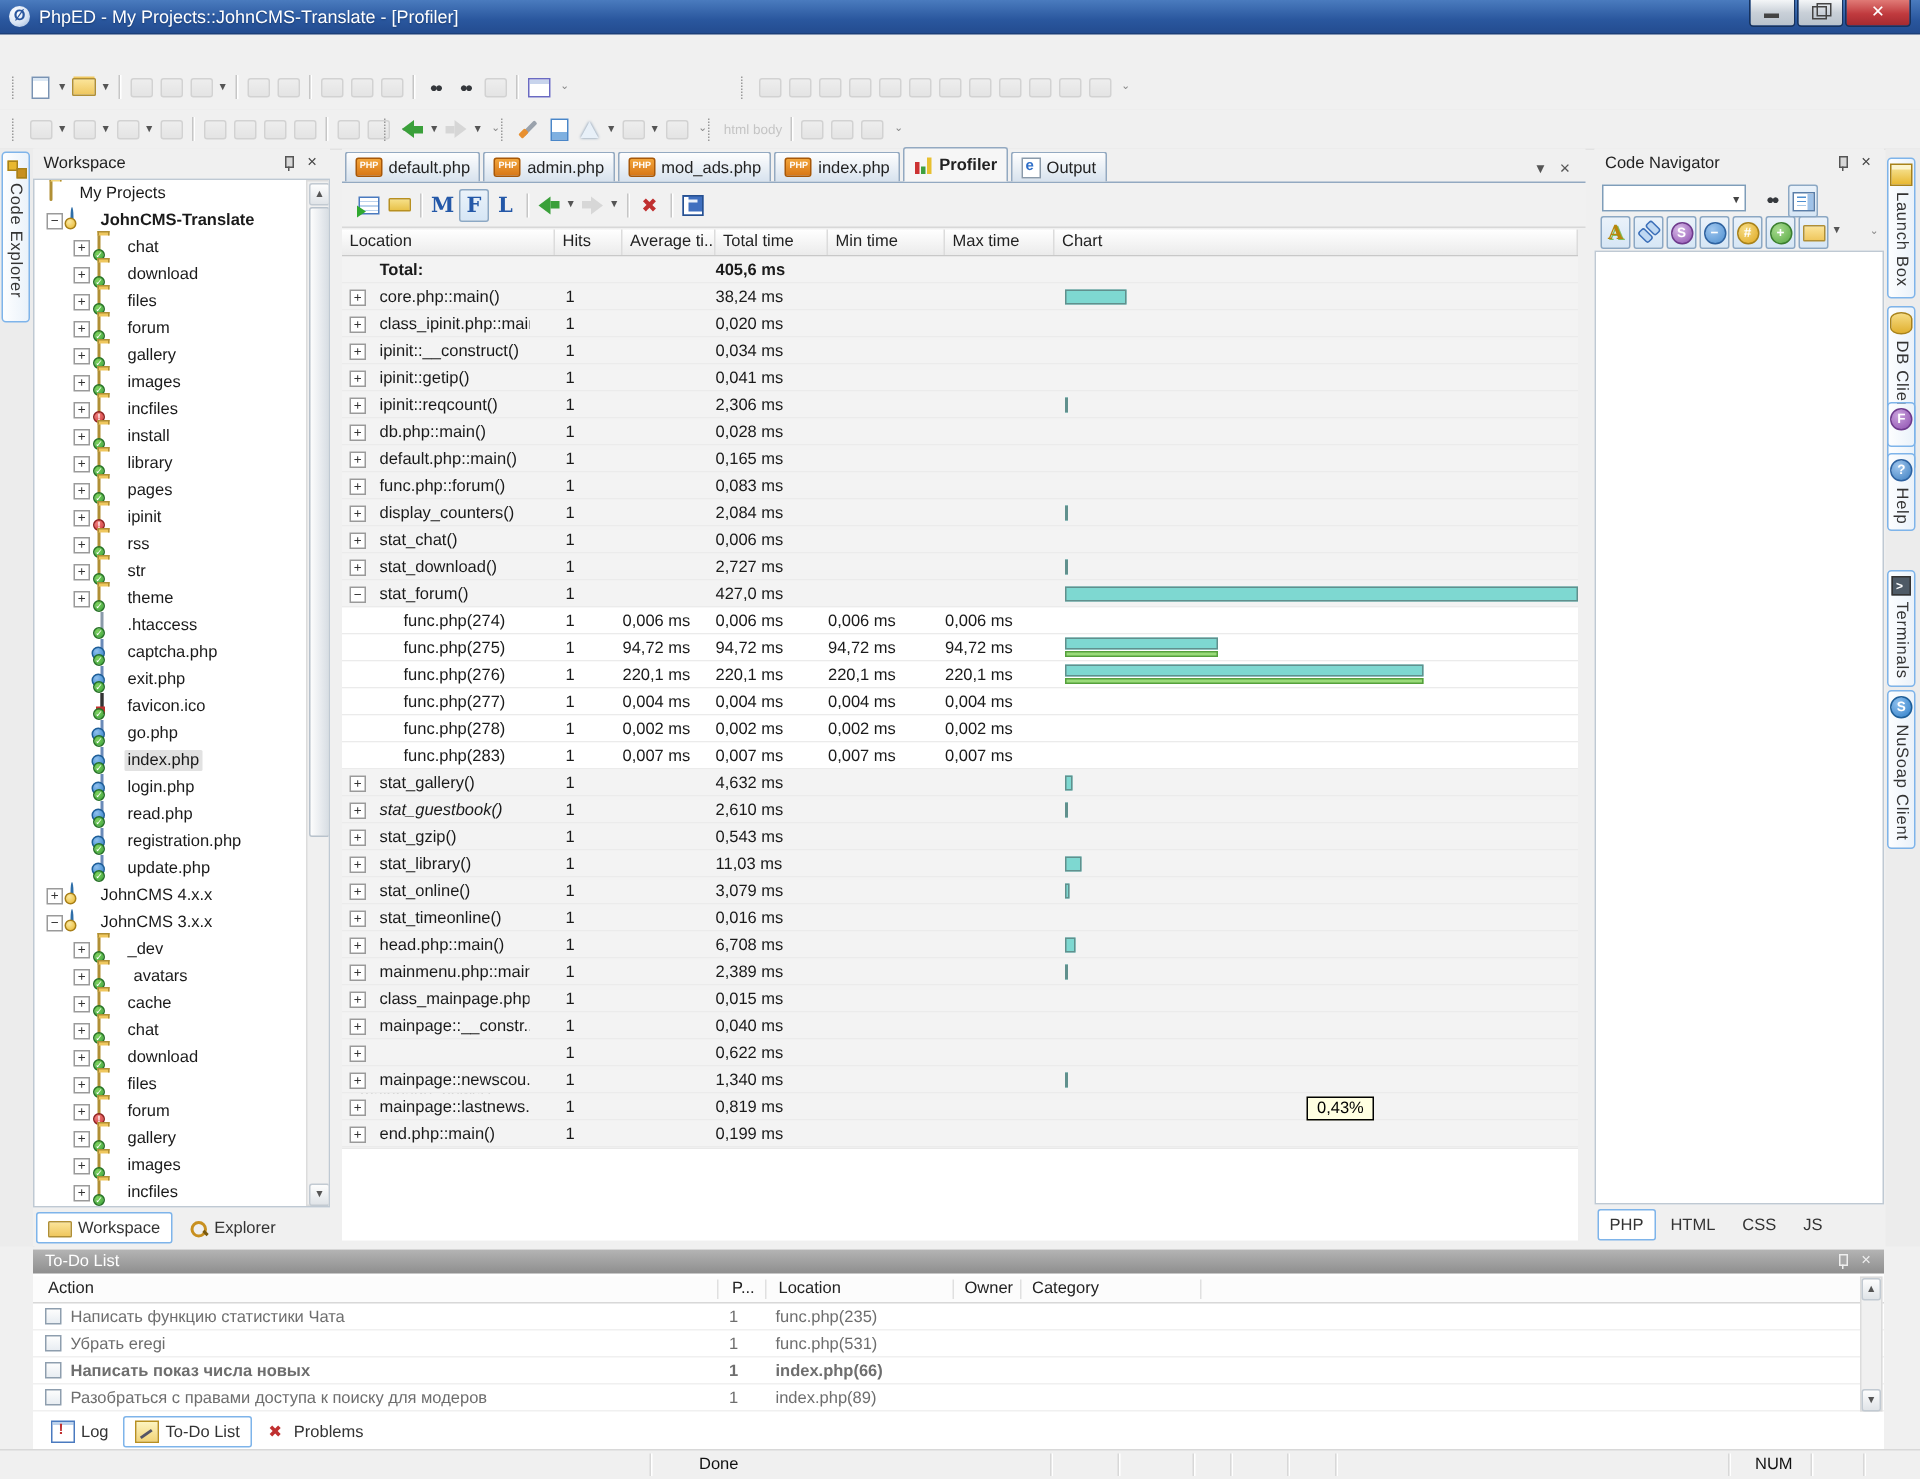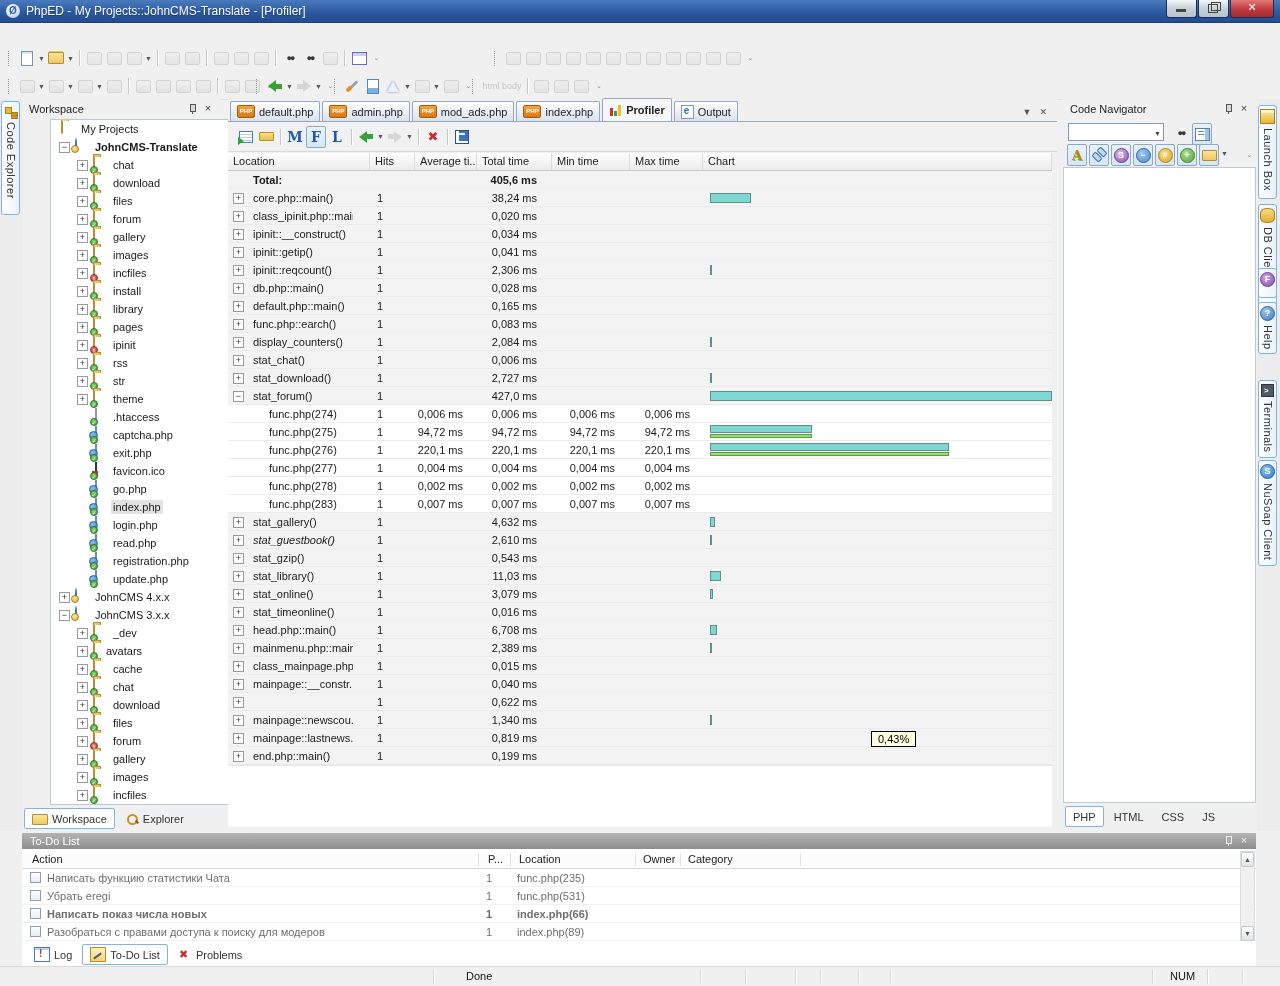--- a/index.html
+++ b/index.html
@@ -97,21 +97,21 @@
   .d-code-explorer:after{content:"";position:absolute;left:7px;top:7px;width:5px;height:5px;background:#C89020;border:1px solid #A8821A;}
   
   .phead{position:absolute;height:20px;background:#F0F0F0;display:flex;align-items:center;color:#222;}
   .phead .t{margin-left:7px;flex:1;}
   .pin{width:12px;height:12px;position:relative;margin-right:4px;}
   .pin:before{content:"";position:absolute;left:4px;top:1px;width:4px;height:6px;border:1px solid #555;background:#D8D8D8;}
   .pin:after{content:"";position:absolute;left:6px;top:8px;width:1px;height:3px;background:#555;}
   .xicon{width:12px;height:12px;color:#444;font-size:11px;line-height:11px;text-align:center;margin-right:6px;}
   
   .workspace{position:absolute;left:22px;top:99px;width:198px;height:732px;background:#F0F0F0;}
-  .treebox{position:absolute;left:0;top:20px;width:198px;height:686px;background:#fff;border:1px solid #BFC9D3;box-sizing:border-box;overflow:hidden;margin-left:28px;}
+  .treebox{position:absolute;left:0;top:20px;width:198px;height:686px;background:#fff;border:1px solid #BFC9D3;box-sizing:border-box;overflow:hidden;}
   .trow{position:relative;height:18px;white-space:nowrap;}
   .texp{position:absolute;top:4px;width:9px;height:9px;background:#fff;border:1px solid #9A9A9A;font-size:9px;line-height:8px;text-align:center;color:#333;}
   .tico{position:absolute;top:1px;width:16px;height:16px;}
   .tlabel{position:absolute;top:2px;padding:0 2px;line-height:14px;}
   .tlabel.sel{background:#E2E2E2;border-radius:1px;}
   .tlabel.b{font-weight:bold;}
   .ic-folder{position:relative;width:14px;height:10px;margin-top:4px;background:linear-gradient(#FBE499,#EFC75E);border:1px solid #B08F35;border-radius:1px;}
   .ic-folder:before{content:"";position:absolute;top:-3px;left:-1px;width:6px;height:2px;background:#EFC75E;border:1px solid #B08F35;border-bottom:none;}
   .ic-folder-open{position:relative;width:14px;height:10px;margin-top:4px;background:linear-gradient(#FDF0BE,#F2D478);border:1px solid #B08F35;border-radius:1px;transform:skewX(-8deg);}
   .ic-folder-open:before{content:"";position:absolute;top:-3px;left:-1px;width:6px;height:2px;background:#F2D478;border:1px solid #B08F35;border-bottom:none;}
@@ -157,21 +157,21 @@
   .ti-output:after{content:"e";position:absolute;left:2px;top:-1px;color:#2E6EC8;font-weight:bold;font-size:10px;}
   .etabctl{position:absolute;right:10px;top:8px;color:#555;font-size:9px;display:flex;gap:8px;}
   .ptool{position:absolute;left:0;top:23px;width:100%;height:30px;background:#F1F1F1;border-bottom:1px solid #D8D8D8;display:flex;align-items:center;padding-left:8px;box-sizing:border-box;}
   
   .pheadrow{position:absolute;left:0;top:54px;width:824px;height:18px;background:linear-gradient(#FFFFFF,#EBEBEB);border-bottom:1px solid #C8C8C8;box-sizing:border-box;}
   .phc{position:absolute;top:0;height:17px;line-height:17px;padding-left:5px;border-right:1px solid #DCDCDC;color:#222;box-sizing:border-box;white-space:nowrap;overflow:hidden;}
   .prows{position:absolute;left:0;top:72px;width:824px;}
   .prow{position:relative;height:18px;background:#F3F3F3;box-shadow:inset 0 -1px 0 #EBEBEB;}
   .prow.child{background:#FFFFFF;}
   .pcell{position:absolute;top:0;line-height:18px;white-space:nowrap;overflow:hidden;}
-  .num{text-align:right;}
+  .num{}
   .pexp{position:absolute;left:5px;top:4px;width:9px;height:9px;background:#fff;border:1px solid #9A9A9A;font-size:9px;line-height:8px;text-align:center;color:#333;}
   .bar{position:absolute;left:482px;background:#7ED8D1;border:1px solid #60908D;box-sizing:border-box;}
   .bar.grn{background:#9ADB7A;border-color:#55A03C;}
   .whitefill{position:absolute;left:0;top:666px;width:824px;height:61px;background:#fff;border-top:1px solid #E8E8E8;}
   .tooltip{position:absolute;left:871px;top:731px;background:#FFFFE1;border:1px solid #000;padding:1px 6px;font-size:11px;color:#000;z-index:50;}
   
   .codenav{position:absolute;left:1063px;top:99px;width:193px;height:732px;background:#F0F0F0;}
   .cnbar{position:absolute;left:0;top:20px;width:193px;height:48px;}
   .combo{position:absolute;left:5px;top:4px;width:96px;height:18px;background:#fff;border:1px solid #7F9DB9;box-sizing:border-box;}
   .combo .ca{position:absolute;right:2px;top:6px;color:#444;font-size:7px;}
@@ -451,21 +451,21 @@
             <span class="tlabel" style="left: 42px;">JohnCMS 3.x.x</span>
           </div>
           <div class="trow">
             <span class="texp" style="left: 26px;">+</span>
             <span class="tico" style="left: 42px;"><span class="ic-folder"></span><span class="ov ok">✓</span></span>
             <span class="tlabel" style="left: 60px;">_dev</span>
           </div>
           <div class="trow">
             <span class="texp" style="left: 26px;">+</span>
             <span class="tico" style="left: 42px;"><span class="ic-folder"></span><span class="ov ok">✓</span></span>
-            <span class="tlabel" style="left: 53px;">avatars</span>
+            <span class="tlabel" style="left: 64px;">avatars</span>
           </div>
           <div class="trow">
             <span class="texp" style="left: 26px;">+</span>
             <span class="tico" style="left: 42px;"><span class="ic-folder"></span><span class="ov ok">✓</span></span>
             <span class="tlabel" style="left: 60px;">cache</span>
           </div>
           <div class="trow">
             <span class="texp" style="left: 26px;">+</span>
             <span class="tico" style="left: 42px;"><span class="ic-folder"></span><span class="ov ok">✓</span></span>
             <span class="tlabel" style="left: 60px;">chat</span>
@@ -621,21 +621,21 @@
           <span class="pcell num" style="left: 249px; width: 60px;">0,028 ms</span>
         </div>
         <div class="prow parent">
           <span class="pexp">+</span>
           <span class="pcell" style="left: 25px; width: 100px;">default.php::main()</span>
           <span class="pcell" style="left: 149px; width: 30px;">1</span>
           <span class="pcell num" style="left: 249px; width: 60px;">0,165 ms</span>
         </div>
         <div class="prow parent">
           <span class="pexp">+</span>
-          <span class="pcell" style="left: 25px; width: 100px;">func.php::earch()</span>
+          <span class="pcell" style="left: 25px; width: 100px;">func.php::forum()</span>
           <span class="pcell" style="left: 149px; width: 30px;">1</span>
           <span class="pcell num" style="left: 249px; width: 60px;">0,083 ms</span>
         </div>
         <div class="prow parent">
           <span class="pexp">+</span>
           <span class="pcell" style="left: 25px; width: 100px;">display_counters()</span>
           <span class="pcell" style="left: 149px; width: 30px;">1</span>
           <span class="pcell num" style="left: 249px; width: 60px;">2,084 ms</span>
           <span class="bar" style="width: 2px; top: 4px; height: 10px;"></span>
         </div>

